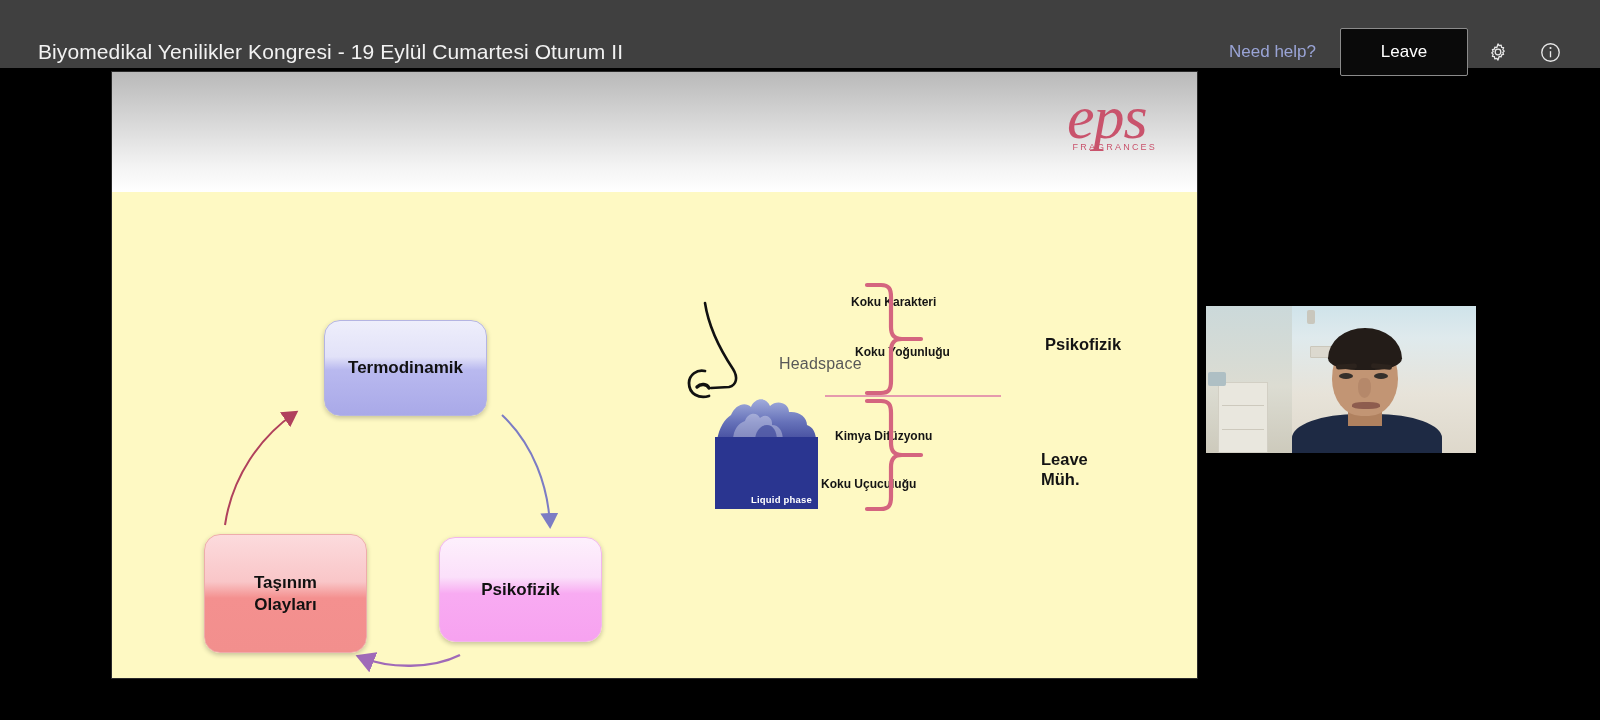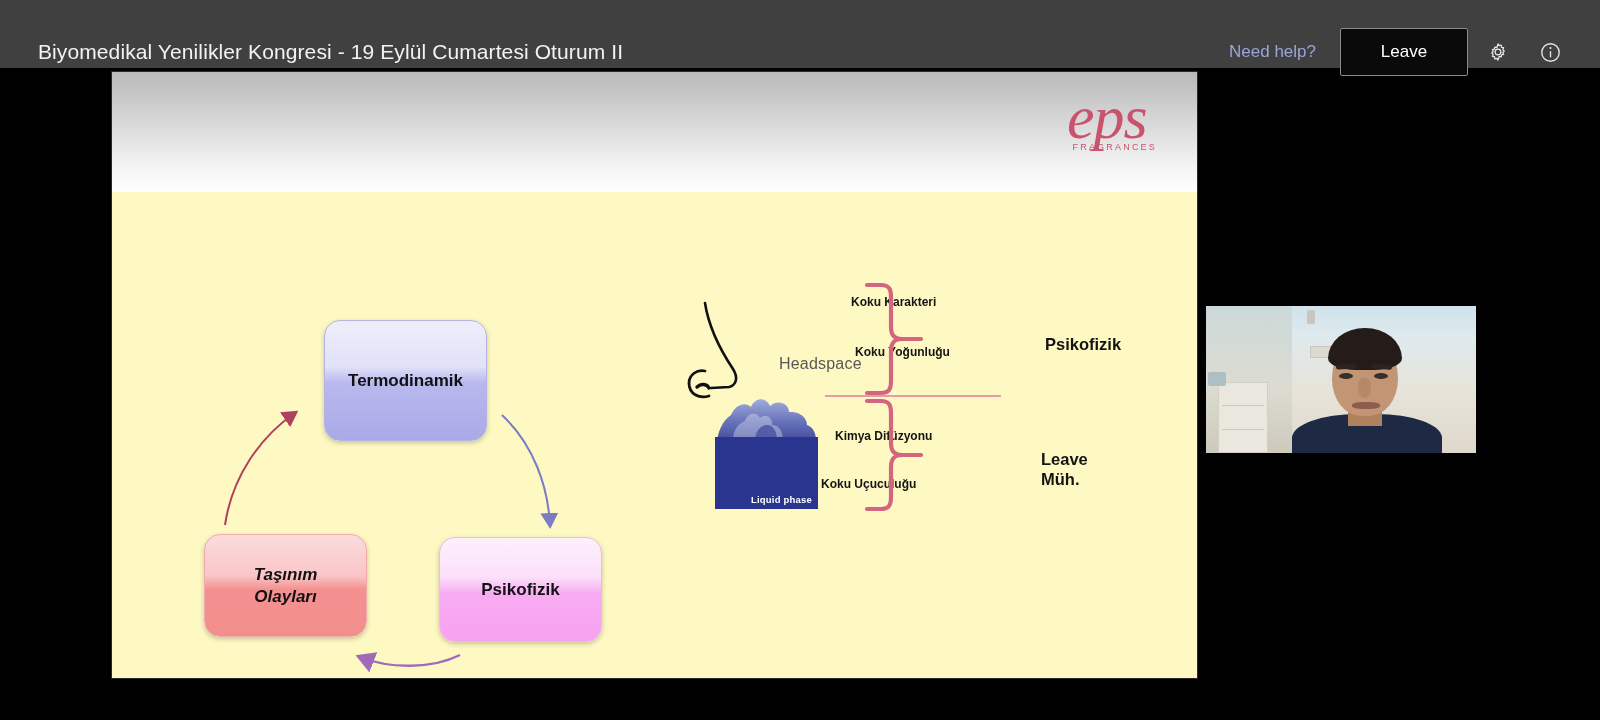--- a/index.html
+++ b/index.html
@@ -72,29 +72,28 @@
   
   #cycle { position: absolute; left: 40px; top: 165px; width: 480px; height: 360px; }
   .cbox {
     position: absolute; border-radius: 16px; display: flex;
     align-items: center; justify-content: center; text-align: center;
     font-weight: 700; font-size: 17px; color: #111;
     box-shadow: 0 2px 5px rgba(0,0,0,.22);
     line-height: 1.25;
   }
   #box-thermo {
-    left: 172px; top: 83px; width: 163px; height: 121px;
+    left: 172px; top: 83px; width: 163px; height: 96px;
     background: linear-gradient(to bottom, #eeeefb 0%, #e2e2f8 38%, #b9b9ef 52%, #a9a9e8 100%);
     border: 1px solid #b4b4e2;
   }
   #box-transport {
-    left: 52px; top: 297px; width: 163px; height: 103px;
+    left: 52px; top: 297px; width: 163px; height: 119px;
     background: linear-gradient(to bottom, #fcdbdd 0%, #f9c6c8 40%, #f4908f 54%, #f28f8d 100%);
     border: 1px solid #eeacab;
-    font-style: italic;
   }
   #box-psiko {
     left: 287px; top: 300px; width: 163px; height: 105px;
     background: linear-gradient(to bottom, #fdf0fc 0%, #fbe0fa 38%, #f8abf2 54%, #f7a2f0 100%);
     border: 1px solid #f2b6ec;
   }
   #cycle-arrows { position: absolute; left: 0; top: 0; width: 480px; height: 440px; pointer-events: none; }
 
   
   #schematic { position: absolute; left: 545px; top: 205px; width: 520px; height: 290px; }

